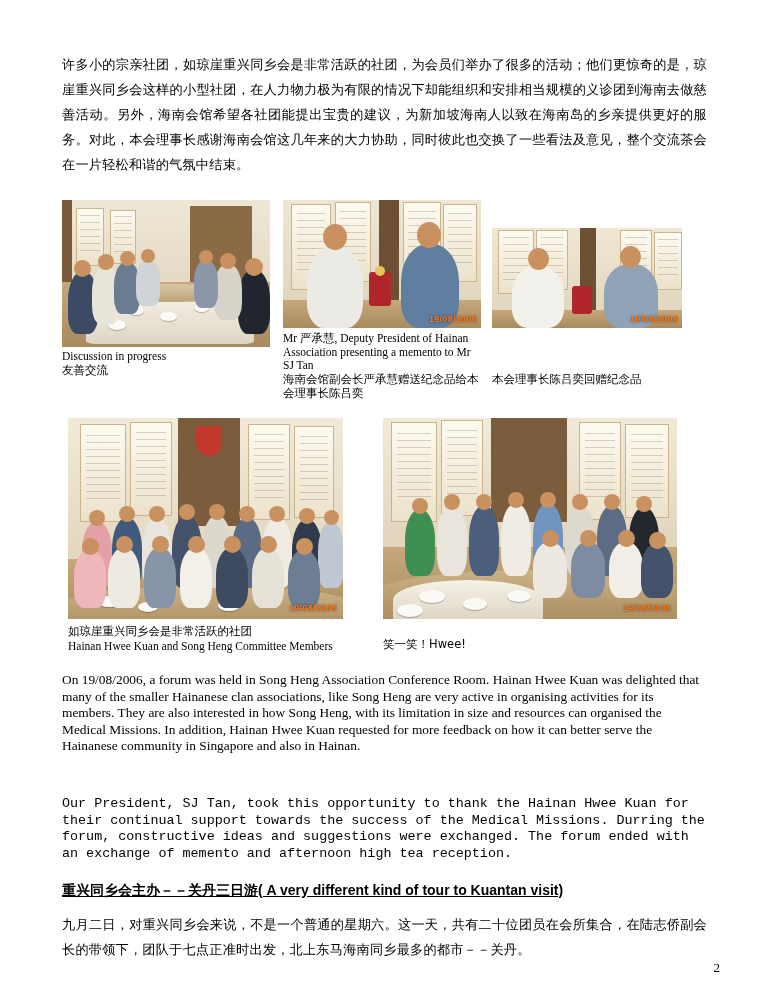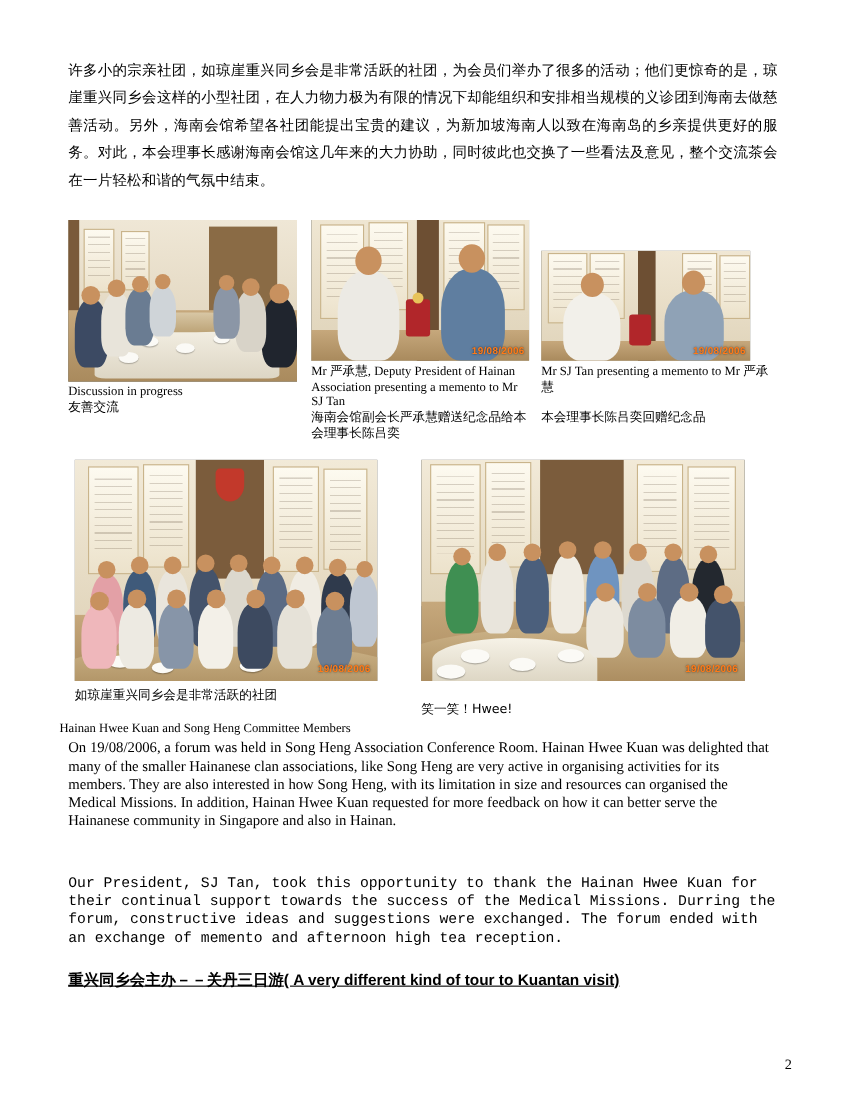--- a/index.html
+++ b/index.html
@@ -225,21 +225,20 @@
       <div class="doorframe" style="left:88px; top:0; width:16px; height:100px; background:#6d4f33;"></div>
       <div class="floor" style="height:18%;"></div>
       <div class="person" style="left:20px; top:38px; width:52px; height:62px; background:#f2f0ea;"></div>
       <div class="head" style="left:36px; top:20px; width:21px; height:22px;"></div>
       <div class="person" style="left:112px; top:36px; width:54px; height:64px; background:#8fa2b6;"></div>
       <div class="head" style="left:128px; top:18px; width:21px; height:22px;"></div>
       <div style="position:absolute; left:80px; top:58px; width:20px; height:28px; background:#b1262a; border-radius:3px;"></div>
     </div>
     <div class="datestamp" style="right:4px; bottom:4px;">19/08/2006</div>
   </div>
-  <div class="caption" style="left:492px; top:332px; width:212px;">Mr SJ Tan presenting a memento to Mr 严承慧</div>
   <div class="caption caption-cn" style="left:492px; top:372px; width:212px;">本会理事长陈吕奕回赠纪念品</div>
 
   <div class="photo" style="left:68px; top:418px; width:275px; height:201px;">
     <div class="inner">
       <div class="wall" style="height:72%; background:linear-gradient(#f2ead8,#e2d6bd);"></div>
       <div class="scroll" style="left:12px;  top:6px;  width:44px; height:96px;"></div>
       <div class="scroll" style="left:62px;  top:4px;  width:40px; height:92px;"></div>
       <div class="scroll" style="left:180px; top:6px;  width:40px; height:94px;"></div>
       <div class="scroll" style="left:226px; top:8px;  width:38px; height:90px;"></div>
       <div class="doorframe" style="left:110px; top:0; width:62px; height:108px; background:#7b5c3c;"></div>
@@ -280,21 +279,21 @@
       <div class="person" style="left:148px; top:130px; width:32px; height:60px; background:#3d4a60;"></div>
       <div class="head" style="left:156px; top:118px; width:17px; height:17px;"></div>
       <div class="person" style="left:184px; top:130px; width:32px; height:60px; background:#e6e2d8;"></div>
       <div class="head" style="left:192px; top:118px; width:17px; height:17px;"></div>
       <div class="person" style="left:220px; top:132px; width:32px; height:58px; background:#6d7d92;"></div>
       <div class="head" style="left:228px; top:120px; width:17px; height:17px;"></div>
     </div>
     <div class="datestamp" style="right:6px; bottom:6px;">19/08/2006</div>
   </div>
   <div class="caption caption-cn" style="left:68px; top:624px; width:290px;">如琼崖重兴同乡会是非常活跃的社团</div>
-  <div class="caption" style="left:54px; top:640px; width:300px;margin-top:16px;">Hainan Hwee Kuan  and Song Heng Committee Members</div>
+  <div class="caption" style="left:68px; top:640px; width:300px;">Hainan Hwee Kuan  and Song Heng Committee Members</div>
 
   <div class="photo" style="left:383px; top:418px; width:294px; height:201px;">
     <div class="inner">
       <div class="wall" style="height:66%; background:linear-gradient(#f2ead8,#e0d4ba);"></div>
       <div class="scroll" style="left:8px;   top:4px; width:44px; height:98px;"></div>
       <div class="scroll" style="left:58px;  top:2px; width:40px; height:94px;"></div>
       <div class="scroll" style="left:196px; top:4px; width:40px; height:96px;"></div>
       <div class="scroll" style="left:242px; top:6px; width:42px; height:92px;"></div>
       <div class="doorframe" style="left:108px; top:0; width:76px; height:104px; background:#7b5c3c;"></div>
       <div class="floor" style="height:36%;"></div>
@@ -336,15 +335,16 @@
   <div class="caption caption-cn" style="left:383px; top:637px; width:240px;">笑一笑！Hwee!</div>
 
   <div class="para-en" style="top:672px;">On 19/08/2006, a forum was held in Song Heng Association Conference Room.  Hainan Hwee Kuan was delighted that many of the smaller Hainanese clan associations, like Song Heng are very active in organising activities for its members.  They are also interested in how Song Heng, with its limitation in size and resources can organised the Medical Missions.  In addition, Hainan Hwee Kuan requested for more feedback on how it can better serve the Hainanese community in Singapore and also in Hainan.</div>
 
   <div class="para-en" style="top:796px;font-family:Liberation Mono, monospace;">Our President, SJ Tan, took this opportunity to thank the Hainan Hwee Kuan for their continual support towards the success of the Medical Missions.  Durring the forum, constructive ideas and suggestions were exchanged.  The forum ended with an exchange of memento and afternoon high tea reception.</div>
 
   <div class="heading-line" style="top:882px;">
     <span class="cn">重兴同乡会主办－－关丹三日游</span><span class="en">( A very different kind of tour to Kuantan visit)</span>
   </div>
 
+  <div class="para-cn" style="position:absolute; left:62px; top:912px; width:645px;">九月二日，对重兴同乡会来说，不是一个普通的星期六。这一天，共有二十位团员在会所集合，在陆志侨副会长的带领下，团队于七点正准时出发，北上东马海南同乡最多的都市－－关丹。</div>
 
   <div class="page-number">2</div>
 </div>
 
 </body></html>

